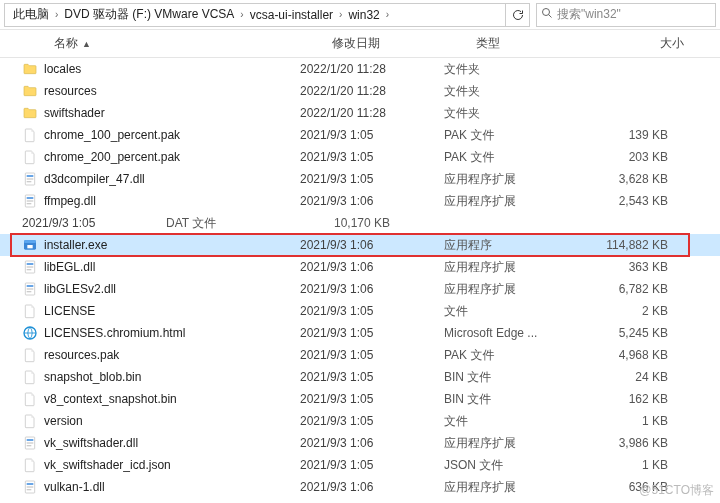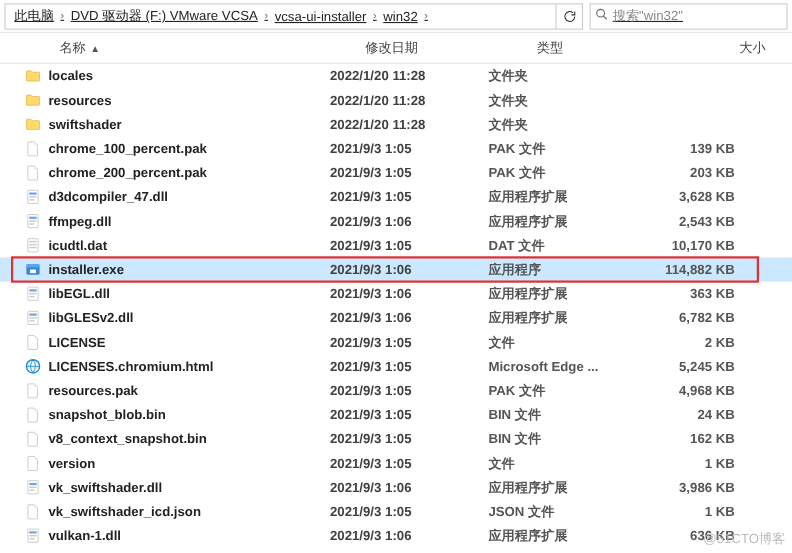--- a/index.html
+++ b/index.html
@@ -13,21 +13,20 @@
     overflow: hidden;
     position: relative;
   }
   .addrbar {
     display: flex;
     align-items: center;
     height: 30px;
     border-bottom: 1px solid #e5e5e5;
     padding: 0 4px;
     background: #fff;
-    text-decoration: underline;
   }
   .breadcrumb {
     flex: 1;
     display: flex;
     align-items: center;
     height: 24px;
     border: 1px solid #ccc;
     background: #fff;
     padding: 0 4px;
     overflow: hidden;
@@ -76,31 +75,30 @@
     padding: 0 8px;
     height: 100%;
     display: flex;
     align-items: center;
     color: #444;
     cursor: default;
     position: relative;
   }
   .col-name { width: 278px; flex-shrink:0; display:flex; align-items:center;margin-left:24px;}
   .col-date { width: 144px; flex-shrink:0;}
-  .col-type { width: 130px; flex-shrink:0;margin-left:12px;}
+  .col-type { width: 130px; flex-shrink:0;}
   .col-size { width: 94px; flex-shrink:0; justify-content:flex-end; text-align:right;}
   .sort-arrow {
     font-size: 9px;
     color: #555;
     margin-left: 4px;
   }
   .files {
     height: calc(100% - 58px);
     overflow: hidden;
-    font-weight: bold;
   }
   .row {
     display: flex;
     align-items: center;
     height: 22px;
     padding-left: 22px;
     cursor: default;
     white-space: nowrap;
   }
   .row.selected { background: #cce8ff; }
@@ -274,31 +272,20 @@
             <rect x="7" y="15" width="7" height="2" fill="#ccc"></rect>
           </svg>
         </span>
         <span>ffmpeg.dll</span>
       </span>
       <span class="c-date">2021/9/3 1:06</span>
       <span class="c-type">应用程序扩展</span>
       <span class="c-size">2,543 KB</span>
     </div>
     <div class="row">
-      <span class="c-name">
-        <span class="icon">
-          <svg viewBox="0 0 24 24">
-            <rect x="5" y="3" width="14" height="18" rx="1" fill="#fff" stroke="#bbb"></rect>
-            <rect x="7" y="6" width="10" height="2" fill="#ccc"></rect>
-            <rect x="7" y="10" width="10" height="2" fill="#ccc"></rect>
-            <rect x="7" y="14" width="10" height="2" fill="#ccc"></rect>
-          </svg>
-        </span>
-        <span>icudtl.dat</span>
-      </span>
       <span class="c-date">2021/9/3 1:05</span>
       <span class="c-type">DAT 文件</span>
       <span class="c-size">10,170 KB</span>
     </div>
     <div class="row selected">
       <span class="c-name">
         <span class="icon">
           <svg viewBox="0 0 24 24">
             <rect x="3" y="5" width="18" height="14" rx="2" fill="#3a86d6"></rect>
             <rect x="3" y="5" width="18" height="4" rx="2" fill="#5aa6f0"></rect>

